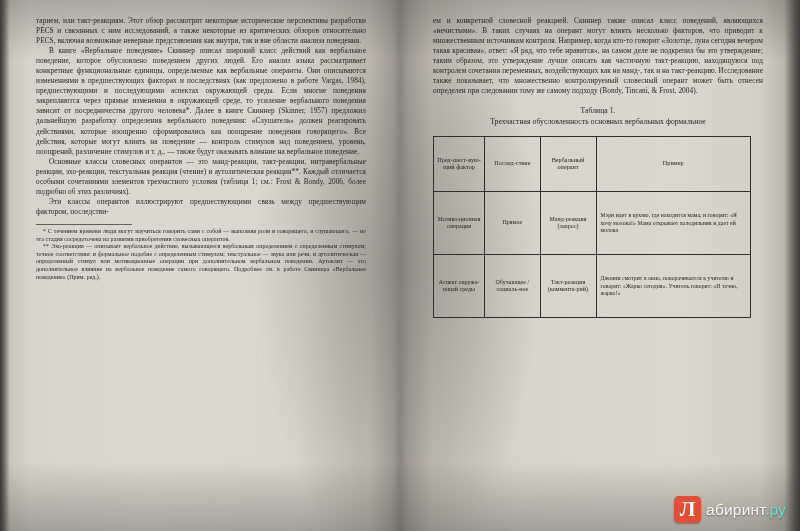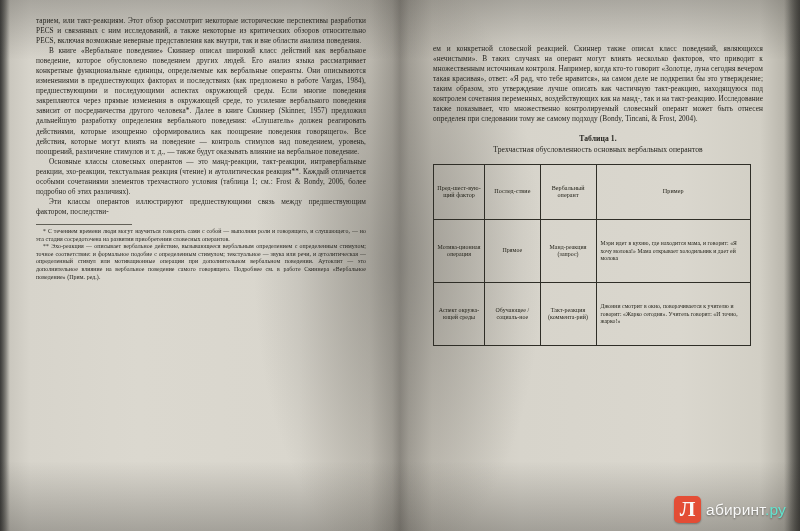--- a/index.html
+++ b/index.html
@@ -72,21 +72,21 @@
     position: absolute;
     color: #25241f;
     font-size: 7.3px;
     line-height: 10.05px;
     text-align: justify;
     text-justify: inter-word;
     letter-spacing: 0.01em;
     -webkit-font-smoothing: antialiased;
   }
   .col.left  { left: 36px;  top: 16px; width: 330px; }
-  .col.right { left: 433px; top: 16px; width: 330px; margin-top: 28px; }
+  .col.right { left: 433px; top: 16px; width: 330px; }
 
   .col p { margin: 0; text-indent: 13px; }
   .col p.noind { text-indent: 0; }
 
   
   .fn-rule {
     width: 96px;
     height: 1px;
     background: #3a382f;
     margin: 7px 0 3px 0;
@@ -99,21 +99,21 @@
   }
   .footnotes p { margin: 0; text-indent: 7px; }
 
   
   .tbl-caption {
     margin-top: 10px;
     text-align: center;
     font-size: 7.6px;
     line-height: 10.4px;
   }
-  .tbl-caption .t1 { font-weight: bold; }
+  .tbl-caption .t1 { font-weight: normal; }
 
   table.verbal {
     margin-top: 9px;
     width: 318px;
     border-collapse: collapse;
     font-size: 5.9px;
     line-height: 7.4px;
     color: #232219;
   }
   table.verbal td, table.verbal th {
@@ -192,21 +192,21 @@
       <p>* С течением времени люди могут научиться говорить сами с собой — выполняя роли и говорящего, и слушающего, — но эта стадия сосредоточена на развитии приобретении словесных оперантов.</p>
       <p>** Эхо-реакция — описывает вербальное действие, вызывающееся вербальным определением с определенным стимулом; точное соответствие: и формальное подобие с определенным стимулом; текстуальное — звука или речи, и аутолитическая — определенный стимул или мотивационные операции при дополнительном вербальном поведении. Аутоклит — это дополнительное влияние на вербальное поведение самого говорящего. Подробнее см. в работе Скиннера «Вербальное поведение» (Прим. ред.).</p>
     </div>
   </div>
 
   <div class="col right">
     <p class="noind">ем и конкретной словесной реакцией. Скиннер также описал класс поведений, являющихся «нечистыми». В таких случаях на оперант могут влиять несколько факторов, что приводит к множественным источникам контроля. Например, когда кто-то говорит «Золотце, луна сегодня вечером такая красивая», ответ: «Я рад, что тебе нравится», на самом деле не подкрепил бы это утверждение; таким образом, это утверждение лучше описать как частичную такт-реакцию, находящуюся под контролем сочетания переменных, воздействующих как на манд-, так и на такт-реакцию. Исследование также показывает, что множественно контролируемый словесный оперант может быть отнесен определен при следовании тому же самому подходу (Bondy, Tincani, &amp; Frost, 2004).</p>
 
     <div class="tbl-caption">
       <div class="t1">Таблица 1.</div>
-      <div>Трехчастная обусловленность основных вербальных оперантов</div>
+      <div>Трехчастная обусловленность основных вербальных формальное</div>
     </div>
 
     <table class="verbal">
       <thead>
         <tr>
           <td class="c1">Пред-шест-вую-щий фактор</td>
           <td class="c2">Послед-ствие</td>
           <td class="c3">Вербальный оперант</td>
           <td class="c4">Пример</td>
         </tr>

